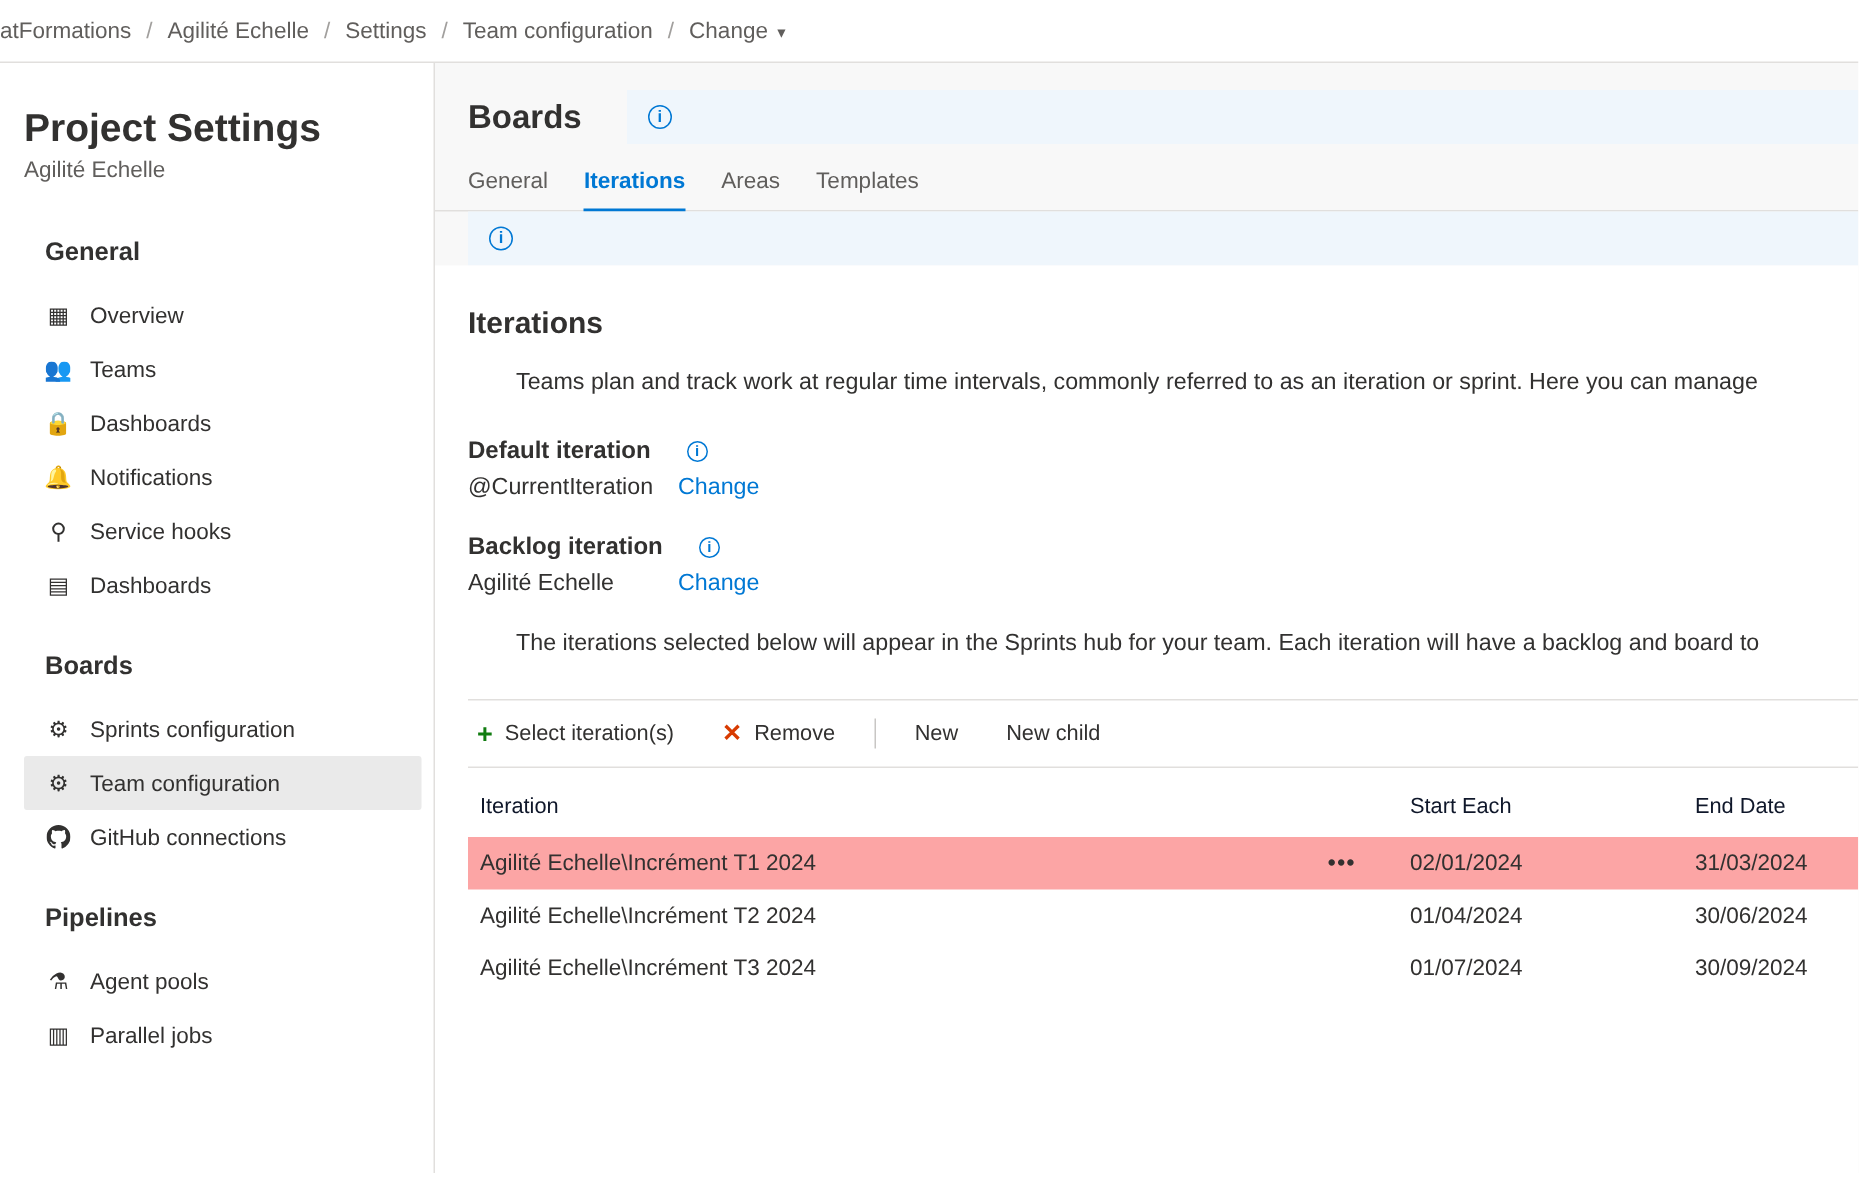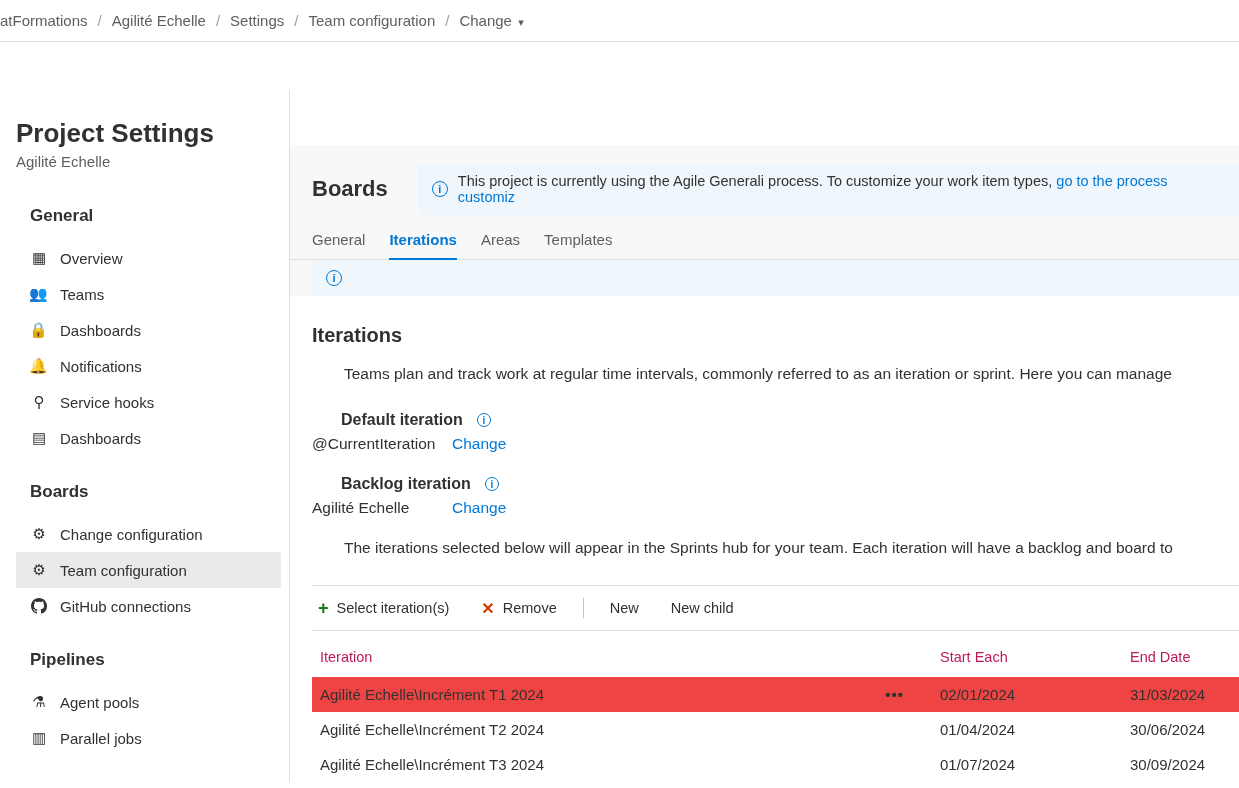--- a/index.html
+++ b/index.html
@@ -17,21 +17,21 @@
     align-items: flex-end;
     gap: 10px;
     padding: 12px 0 12px 0;
     font-size: 15px;
     color: #605e5c;
     border-bottom: 1px solid #e1dfdd;
   }
   .breadcrumb .crumb { cursor: pointer; }
   .breadcrumb .sep { color: #a19f9d; }
   .breadcrumb .chev { font-size: 11px; margin-left: 2px; }
-  .layout { display: flex; height: calc(100% - 48px); align-items: flex-end; }
+  .layout { display: flex; height: calc(100% - 48px); }
   .sidebar {
     width: 290px;
     border-right: 1px solid #e1dfdd;
     padding: 28px 0 0 16px;
     overflow-y: auto;
   }
   .sidebar h1 { font-size: 26px; font-weight: 600; margin-bottom: 4px; padding-right:16px;}
   .sidebar .subtitle { font-size: 15px; color: #605e5c; margin-bottom: 36px; }
   .sidebar .group-title { font-size: 17px; font-weight: 600; margin: 0 0 14px 14px; }
   .sidebar .nav-item {
@@ -85,37 +85,37 @@
     padding: 10px 14px; font-size: 14.5px;
   }
   .content {
     background: #fff;
     flex: 1;
     padding: 28px 0 0 22px;
     overflow-y:auto;
   }
   .content h3 { font-size: 20px; font-weight: 600; margin-bottom: 18px; }
   .desc { font-size: 15.5px; margin-bottom: 28px; white-space: nowrap; margin-left: 32px; }
-  .field-label { font-size: 16px; font-weight:600; display:flex; align-items:center; gap:14px; margin-bottom:6px;margin-left:29px;}
+  .field-label { font-size: 16px; font-weight:600; display:flex; align-items:center; gap:24px; margin-bottom:6px;}
   .field-row { display:flex; align-items:center; margin-bottom: 22px; font-size:15.5px;}
   .field-row .value { min-width: 140px; }
   .toolbar {
     display:flex; align-items:center; gap: 20px;
     padding: 12px 0; border-top:1px solid #e1dfdd; border-bottom:1px solid #e1dfdd;
     margin-top: 18px;
     font-size: 14.5px;
   }
   .toolbar .btn { display:flex; align-items:center; gap:8px; cursor:pointer; padding: 0 6px;}
   .toolbar .sep-v { width:1px; height:20px; background:#c8c6c4; }
   .plus-ic { color:#107c10; font-size:18px; font-weight:600; line-height:1; }
   .x-ic { color:#d83b01; font-size:16px; font-weight:700; }
   table { width: 100%; border-collapse: collapse; margin-top: 4px; }
-  th { text-align:left; font-weight:400; color:#be185d; font-size:14.5px; padding: 14px 8px 12px 8px;}
+  th { text-align:left; font-weight:400; color:#0f172a; font-size:14.5px; padding: 14px 8px 12px 8px;}
   td { padding: 9px 8px; font-size:15px; }
-  tr.row-hover td { background:#ef4444; }
+  tr.row-hover td { background:#fca5a5; }
   .more-dots { letter-spacing:1px; font-weight:700; cursor:pointer; }
   th:first-child, td:first-child { padding-left: 8px; }
 </style>
 </head>
 <body>
 
 <div class="breadcrumb">
   <span class="crumb">atFormations</span>
   <span class="sep">/</span>
   <span class="crumb">Agilité Echelle</span>
@@ -160,21 +160,21 @@
       <div class="nav-item">
           <span class="nav-icon">▤</span>
           <span>Dashboards</span>
         </div>
     </div>
 
     <div class="group">
       <div class="group-title">Boards</div>
       <div class="nav-item">
           <span class="nav-icon">⚙</span>
-          <span>Change configuration</span>
+          <span>Sprints configuration</span>
         </div>
       <div class="nav-item active">
           <span class="nav-icon">⚙</span>
           <span>Team configuration</span>
         </div>
       <div class="nav-item">
           <span class="nav-icon">
             <svg width="16" height="16" viewBox="0 0 16 16">
               <path fill="currentColor" d="M8 0C3.58 0 0 3.58 0 8c0 3.54 2.29 6.53 5.47 7.59.4.07.55-.17.55-.38 0-.19-.01-.82-.01-1.49-2.01.37-2.53-.49-2.69-.94-.09-.23-.48-.94-.82-1.13-.28-.15-.68-.52-.01-.53.63-.01 1.08.58 1.23.82.72 1.21 1.87.87 2.33.66.07-.52.28-.87.51-1.07-1.78-.2-3.64-.89-3.64-3.95 0-.87.31-1.59.82-2.15-.08-.2-.36-1.02.08-2.12 0 0 .67-.21 2.2.82.64-.18 1.32-.27 2-.27.68 0 1.36.09 2 .27 1.53-1.04 2.2-.82 2.2-.82.44 1.1.16 1.92.08 2.12.51.56.82 1.27.82 2.15 0 3.07-1.87 3.75-3.65 3.95.29.25.54.73.54 1.48 0 1.07-.01 1.93-.01 2.2 0 .21.15.46.55.38A8.013 8.013 0 0016 8c0-4.42-3.58-8-8-8z"></path>
             </svg>
@@ -194,23 +194,20 @@
           <span>Parallel jobs</span>
         </div>
     </div>
   </div>
 
   <div class="main">
     <div class="header-row">
       <h2>Boards</h2>
       <div class="info-banner">
         <span class="info-icon">i</span>
-        <span>
-          <span>This project is currently using the Agile Generali process. To customize your work item types, </span><span class="link">go to the process customiz</span>
-        </span>
       </div>
     </div>
 
     <div class="tabs">
       <div class="tab">General</div>
       <div class="tab active">Iterations</div>
       <div class="tab">Areas</div>
       <div class="tab">Templates</div>
     </div>
 

